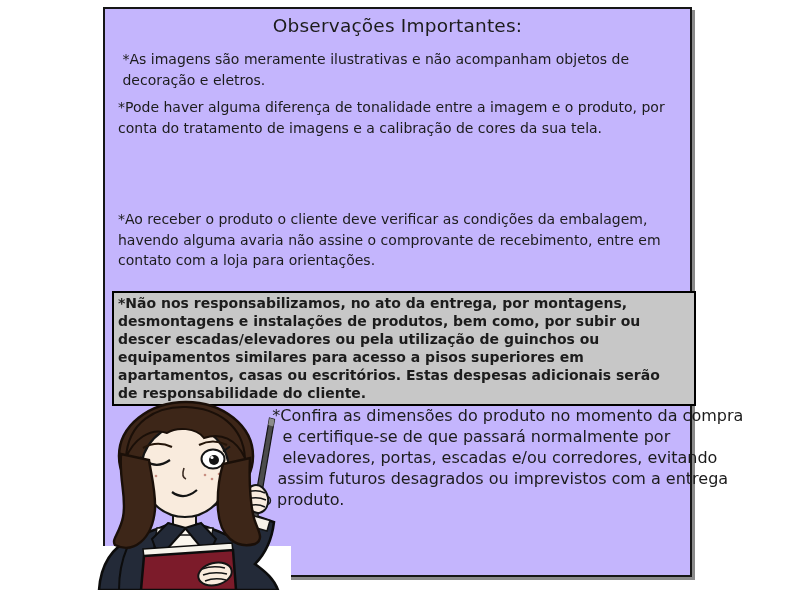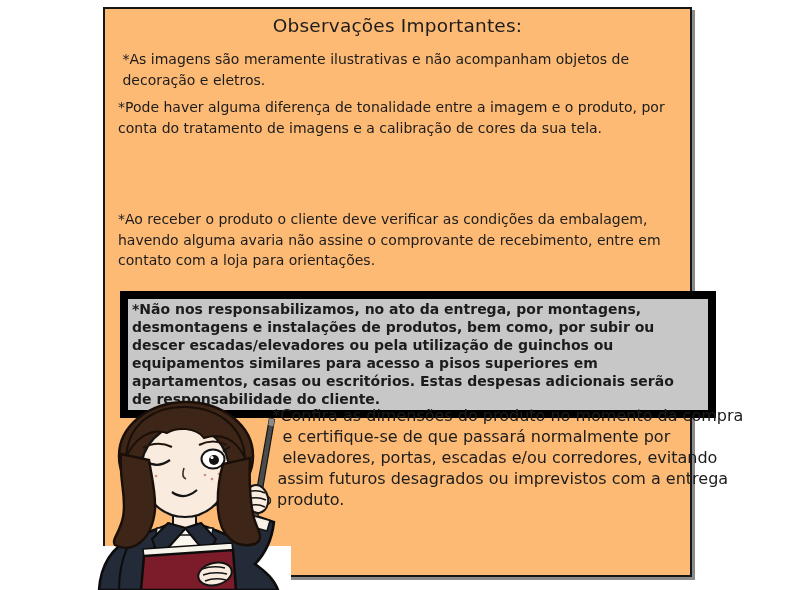--- a/index.html
+++ b/index.html
@@ -2,38 +2,38 @@
 <html><head>
 <meta charset="utf-8">
 <style>
   html,body{margin:0;padding:0;background:#ffffff;}
   .page{
     position:relative;width:810px;height:590px;background:#ffffff;overflow:hidden;
     font-family:"DejaVu Sans","Liberation Sans",sans-serif;color:#1c1c1c;
   }
   .doc-box{
     position:absolute;left:103px;top:7px;width:589px;height:570px;
-    box-sizing:border-box;border:2px solid #161616;background:#fdba74;
+    box-sizing:border-box;border:2px solid #161616;background:#c4b5fd;
     box-shadow:3px 3px 0 #8a8a8a;z-index:1;
   }
   .title{
     position:absolute;top:6px;left:0;width:100%;text-align:center;
     font-size:18.5px;letter-spacing:0.2px;white-space:pre;
   }
   .para{
     position:absolute;left:13px;margin:0;font-size:14px;line-height:20.5px;white-space:pre;
   }
   .p0{top:40px;}
   .p1{top:88px;}
   .p2{top:139px;}
   .p3{top:184px;margin-top:16px;}
   .p4{top:249px;}
   .warning{
-    position:absolute;top:282px;left:15px;width:572px;
-    border:8px solid #000000;background:#c7c7c7;
+    position:absolute;top:282px;left:7px;width:572px;
+    border:2px solid #000000;background:#c7c7c7;
     padding:2px 4px;font-size:14px;font-weight:bold;line-height:17.9px;white-space:pre;
   }
   .final-note{
     position:absolute;top:396px;left:147px;font-size:16px;line-height:21px;white-space:pre;
   }
   .woman{
     position:absolute;left:93px;top:398px;width:210px;height:192px;z-index:2;
   }
 </style>
 </head>

